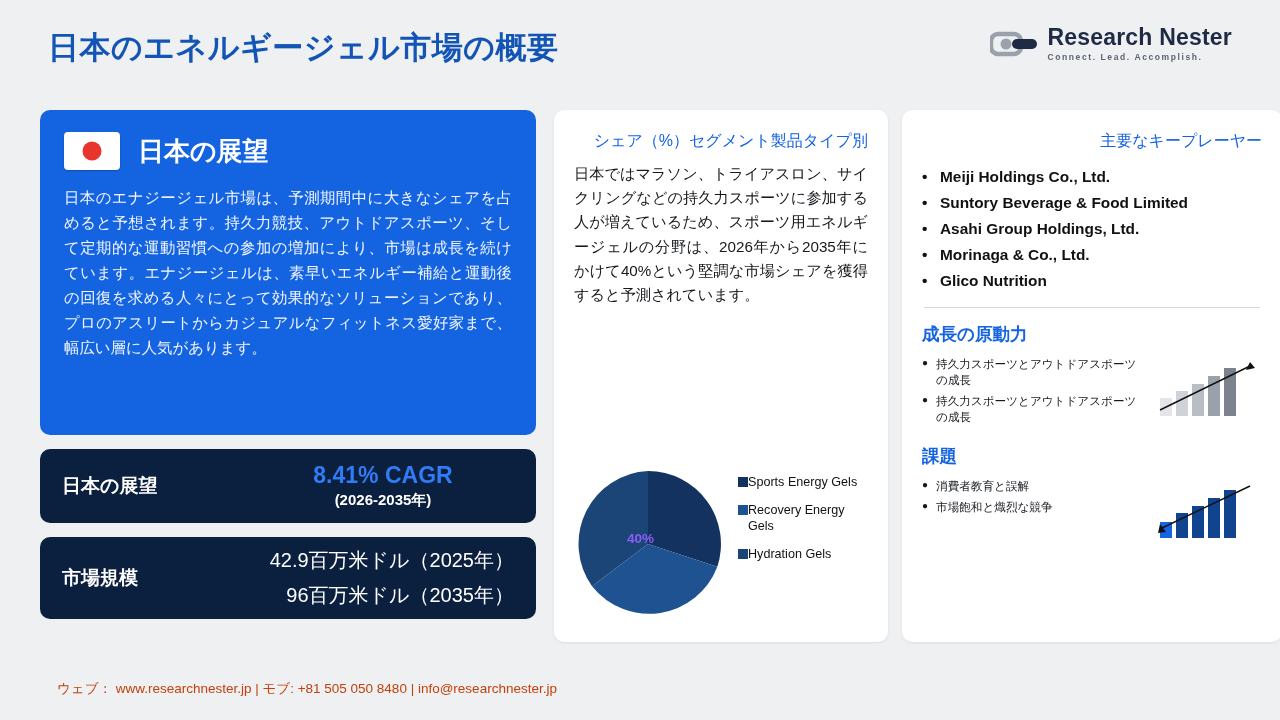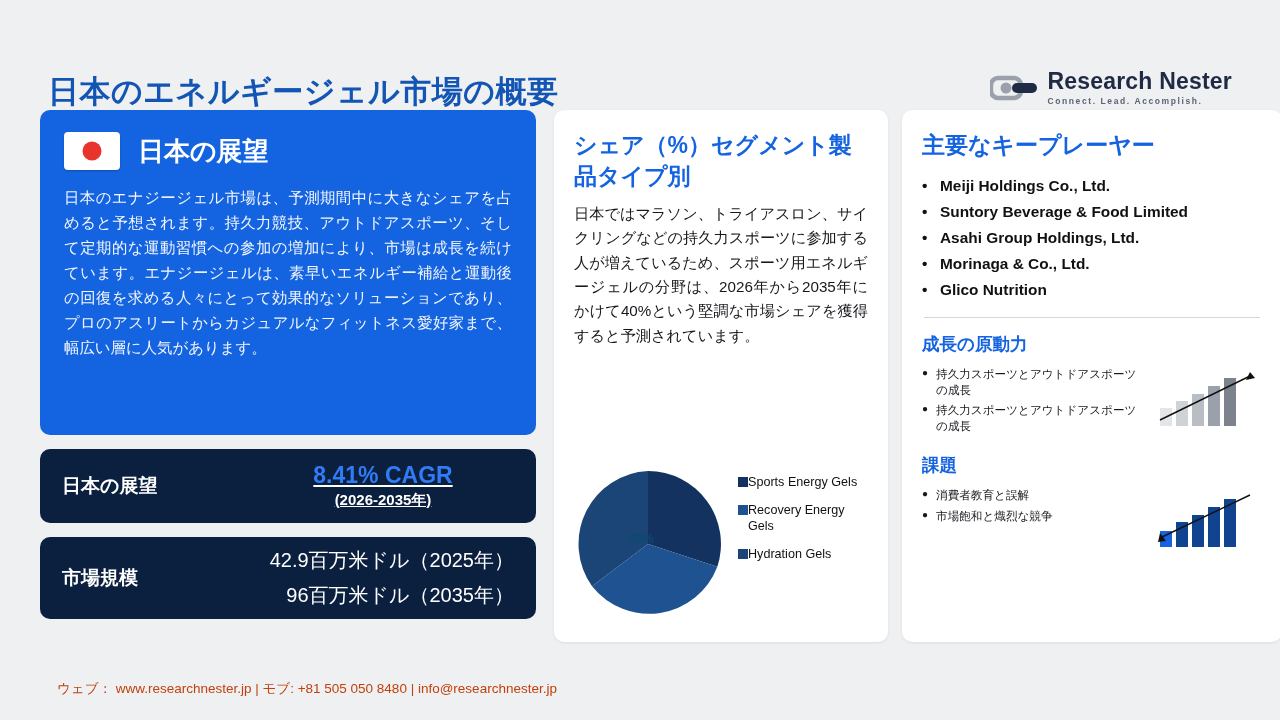--- a/index.html
+++ b/index.html
@@ -5,21 +5,21 @@
   * { box-sizing: border-box; margin: 0; padding: 0; }
   body {
     width: 1280px; height: 720px;
     background: #eef0f2;
     font-family: "Liberation Sans", sans-serif;
     overflow: hidden;
     position: relative;
   }
   
   .header {
-    position: absolute; top: 0; left: 0; width: 1280px; height: 96px; margin-top: 44px;
+    position: absolute; top: 0; left: 0; width: 1280px; height: 96px;
   }
   .page-title {
     position: absolute; left: 48px; top: 27px;
     font-size: 31px; font-weight: bold; color: #1355b5;
     letter-spacing: 0.5px;
   }
   .logo {
     position: absolute; right: 48px; top: 26px;
     display: flex; align-items: center; gap: 5px;
   }
@@ -58,46 +58,46 @@
     text-align: justify; color: #f3f7ff;
   }
   
   .dark-card {
     background: #0b1f3f; border-radius: 10px; color: #ffffff;
     display: flex; align-items: center; padding: 0 22px;
   }
   .dark-card.one { height: 74px; margin-top: 14px; }
   .dark-card.two { height: 82px; margin-top: 14px; }
   .dc-label { font-size: 19px; font-weight: bold; width: 190px; }
-  .dc-values { flex: 1; text-align: center; text-decoration: underline; }
+  .dc-values { flex: 1; text-align: center; }
   .dc-big { font-size: 23px; font-weight: bold; color: #2f7cf6; }
   .dc-sub { font-size: 15px; font-weight: bold; margin-top: 2px; }
   .dc-line { font-size: 20px; font-weight: normal; text-align: right; }
   .dc-line + .dc-line { margin-top: 8px; }
 
   
   .white-card {
     background: #ffffff; border-radius: 10px; height: 100%;
     padding: 20px 20px 16px 20px; box-shadow: 0 1px 3px rgba(0,0,0,.08);
   }
   .card-title {
-    color: #1463e0; font-size: 23px; font-weight: bold; text-align: left;
+    color: #1463e0; font-size: 16px; font-weight: normal; text-align: right;
     line-height: 1.35;
   }
   .mid-body {
     margin-top: 10px; font-size: 15.2px; line-height: 1.6; color: #16181c;
     text-align: justify;
   }
   
   .pie-wrap { position: absolute; left: 572px; top: 468px; width: 300px; height: 160px; }
   .pie {
     position: absolute; left: 0; top: 0; width: 152px; height: 152px;
   }
   .pie-label {
-    position: absolute; left: 55px; top: 63px; color: #0c4a6e;
+    position: absolute; left: 55px; top: 63px; color: #8b5cf6;
     font-size: 13.5px; font-weight: bold;
   }
   .legend { position: absolute; left: 166px; top: 6px; }
   .legend-row {
     display: flex; margin-bottom: 12px; align-items: flex-start;
   }
   .legend-sw { width: 10px; height: 10px; margin-top: 3px; flex: 0 0 10px; }
   .legend-tx { font-size: 12.6px; color: #111; line-height: 1.28; width: 120px; }
 
   

